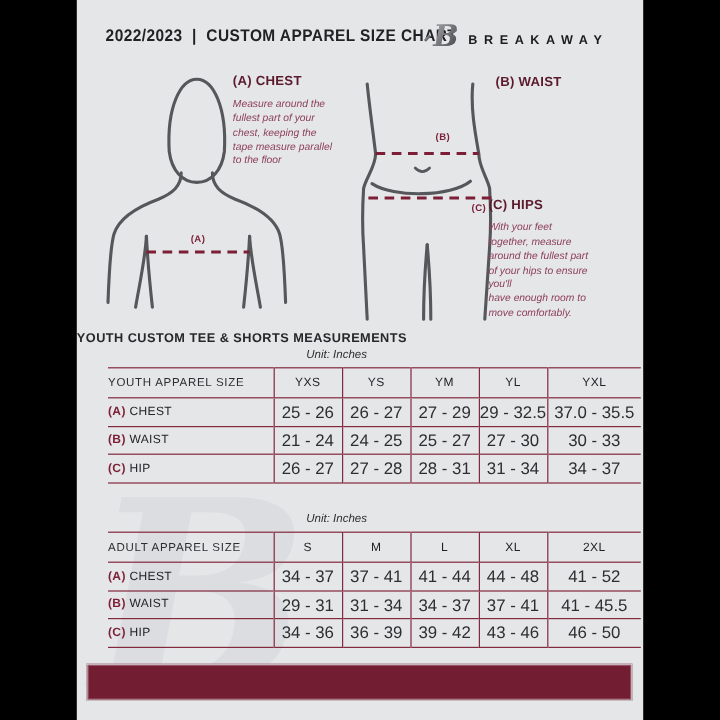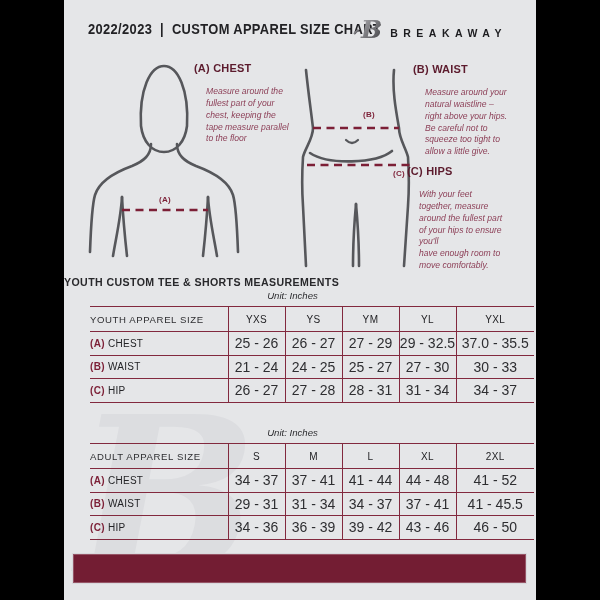--- a/index.html
+++ b/index.html
@@ -34,26 +34,26 @@
   .marker{position:absolute;font-size:8px;font-weight:bold;color:var(--dash);letter-spacing:.3px;}
   .marker-a{left:88px;top:195px;width:26px;text-align:center;}
   .marker-b{left:292px;top:110px;width:26px;text-align:center;}
   .marker-c{left:322px;top:169px;width:26px;text-align:center;}
 
   .guide-block{position:absolute;}
   .guide-chest{left:130px;top:62px;width:112px;}
   .guide-waist{left:349px;top:63px;width:119px;}
   .guide-hips{left:343px;top:165px;width:124px;}
   .guide-head{font-size:11px;font-weight:bold;color:var(--guide-head);letter-spacing:.2px;margin:0 0 7px 0;}
-  .guide-body{font-size:8.6px;font-style:italic;color:var(--guide-body);line-height:1.38;white-space:pre-line;margin:12px;}
+  .guide-body{font-size:8.6px;font-style:italic;color:var(--guide-body);line-height:1.38;white-space:pre-line;margin:0;}
 
   
   .sec-title{position:absolute;left:0;width:472px;font-size:10.6px;font-weight:bold;
     color:#28282b;letter-spacing:.4px;}
-  .sec-unit{position:absolute;left:12px;width:433px;text-align:center;font-size:9.6px;font-style:italic;color:#2e2e31;}
+  .sec-unit{position:absolute;left:0;width:433px;text-align:center;font-size:9.6px;font-style:italic;color:#2e2e31;}
   .youth-title{top:276px;} .youth-unit{top:290px;}
   .adult-title{top:413px;} .adult-unit{top:427px;}
 
   
   table.size-table{position:absolute;left:26px;width:444px;border-collapse:collapse;table-layout:fixed;}
   .youth-table{top:306px;} .adult-table{top:443px;}
   table.size-table tr{height:23.5px;}
   table.size-table tr.hdr{height:25px;}
   table.size-table tr{border-top:1.4px solid var(--tbl);border-bottom:1.4px solid var(--tbl);}
   table.size-table td,table.size-table th{padding:0;vertical-align:middle;font-weight:normal;}
@@ -143,26 +143,20 @@
     <div class="guide-block guide-chest">
       <p class="guide-head">(A) CHEST</p>
       <p class="guide-body">Measure around the
 fullest part of your
 chest, keeping the
 tape measure parallel
 to the floor</p>
     </div>
     <div class="guide-block guide-waist">
       <p class="guide-head">(B) WAIST</p>
-      <p class="guide-body">Measure around your
-natural waistline –
-right above your hips.
-Be careful not to
-squeeze too tight to
-allow a little give.</p>
     </div>
     <div class="guide-block guide-hips">
       <p class="guide-head">(C) HIPS</p>
       <p class="guide-body">With your feet
 together, measure
 around the fullest part
 of your hips to ensure
 you'll
 have enough room to
 move comfortably.</p>

